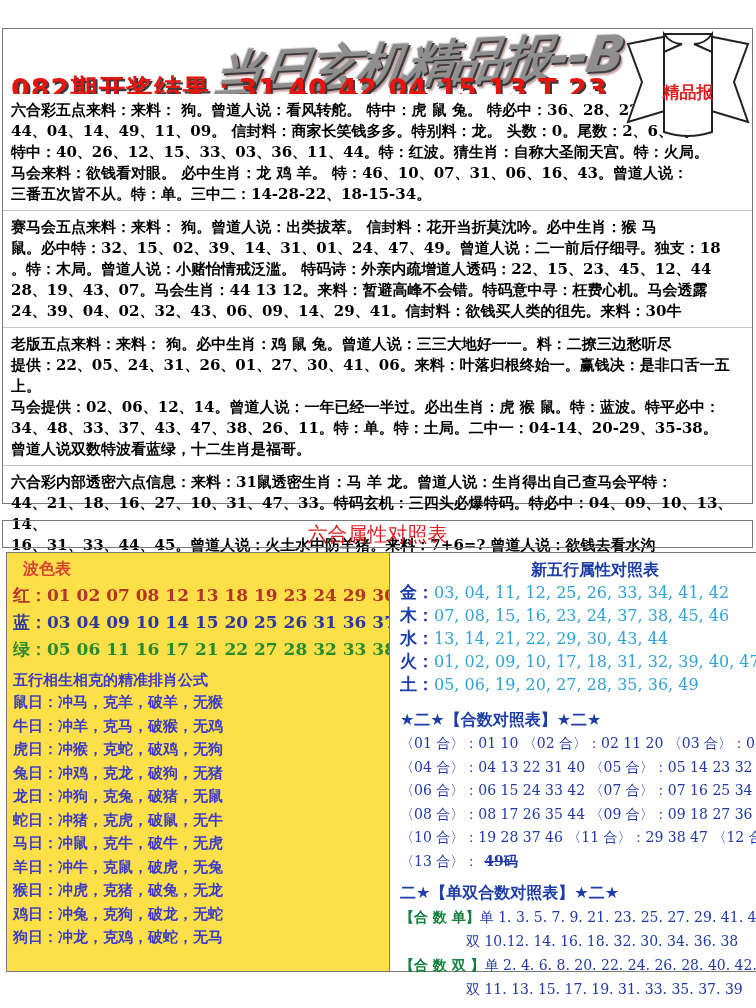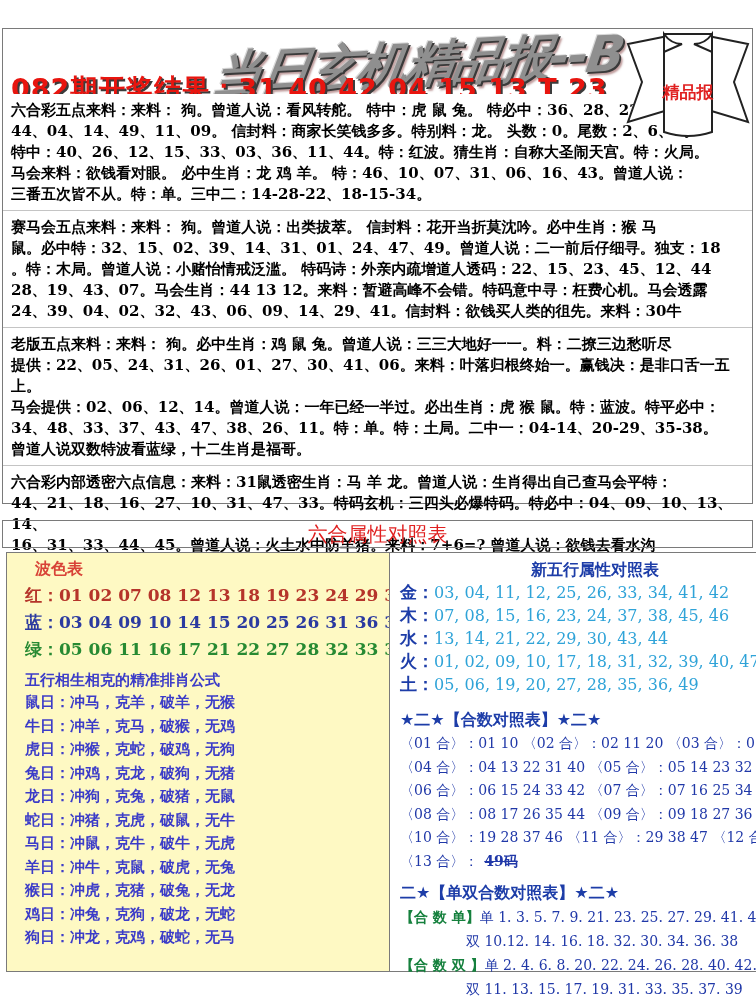--- a/index.html
+++ b/index.html
@@ -24,21 +24,21 @@
   .para { padding:6px 10px 5px 8px; font-size:15px; line-height:21px; color:#000;
           white-space:pre-line; font-family:"DejaVu Serif", serif; font-weight:600; }
   .para + .para { border-top:1px solid #c4c4c4; }
 
   
   .section-header { position:absolute; left:2px; top:520px; width:751px; height:28px;
                     border:1px solid #7a7a7a; box-sizing:border-box; text-align:center;
                     font-size:20px; font-weight:normal; color:#e02020; line-height:26px; }
   .columns { position:absolute; left:6px; top:552px; width:741px; height:420px; display:flex; }
   .col-left { width:384px; border:1px solid #7a7a7a; box-sizing:border-box;
-              padding:4px 4px 4px 18px; background:#fef9c3; }
+              padding:4px 4px 4px 6px; background:#fde047; }
   .col-right { flex:1; border:1px solid #7a7a7a; border-left:1px solid #7a7a7a;
                margin-left:-1px; box-sizing:border-box; padding:6px 6px 4px 10px; background:#fff; }
 
   .wave-title { color:#d84338; font-size:16px; font-weight:bold; padding:2px 0 2px 10px; }
   .wave-row { font-size:17px; font-weight:bold; line-height:27px; white-space:nowrap;
               font-family:"DejaVu Serif", serif; }
   .wave-red  { color:#b5342a; }
   .wave-blue { color:#2b3aa0; }
   .wave-green{ color:#278a33; }
 

